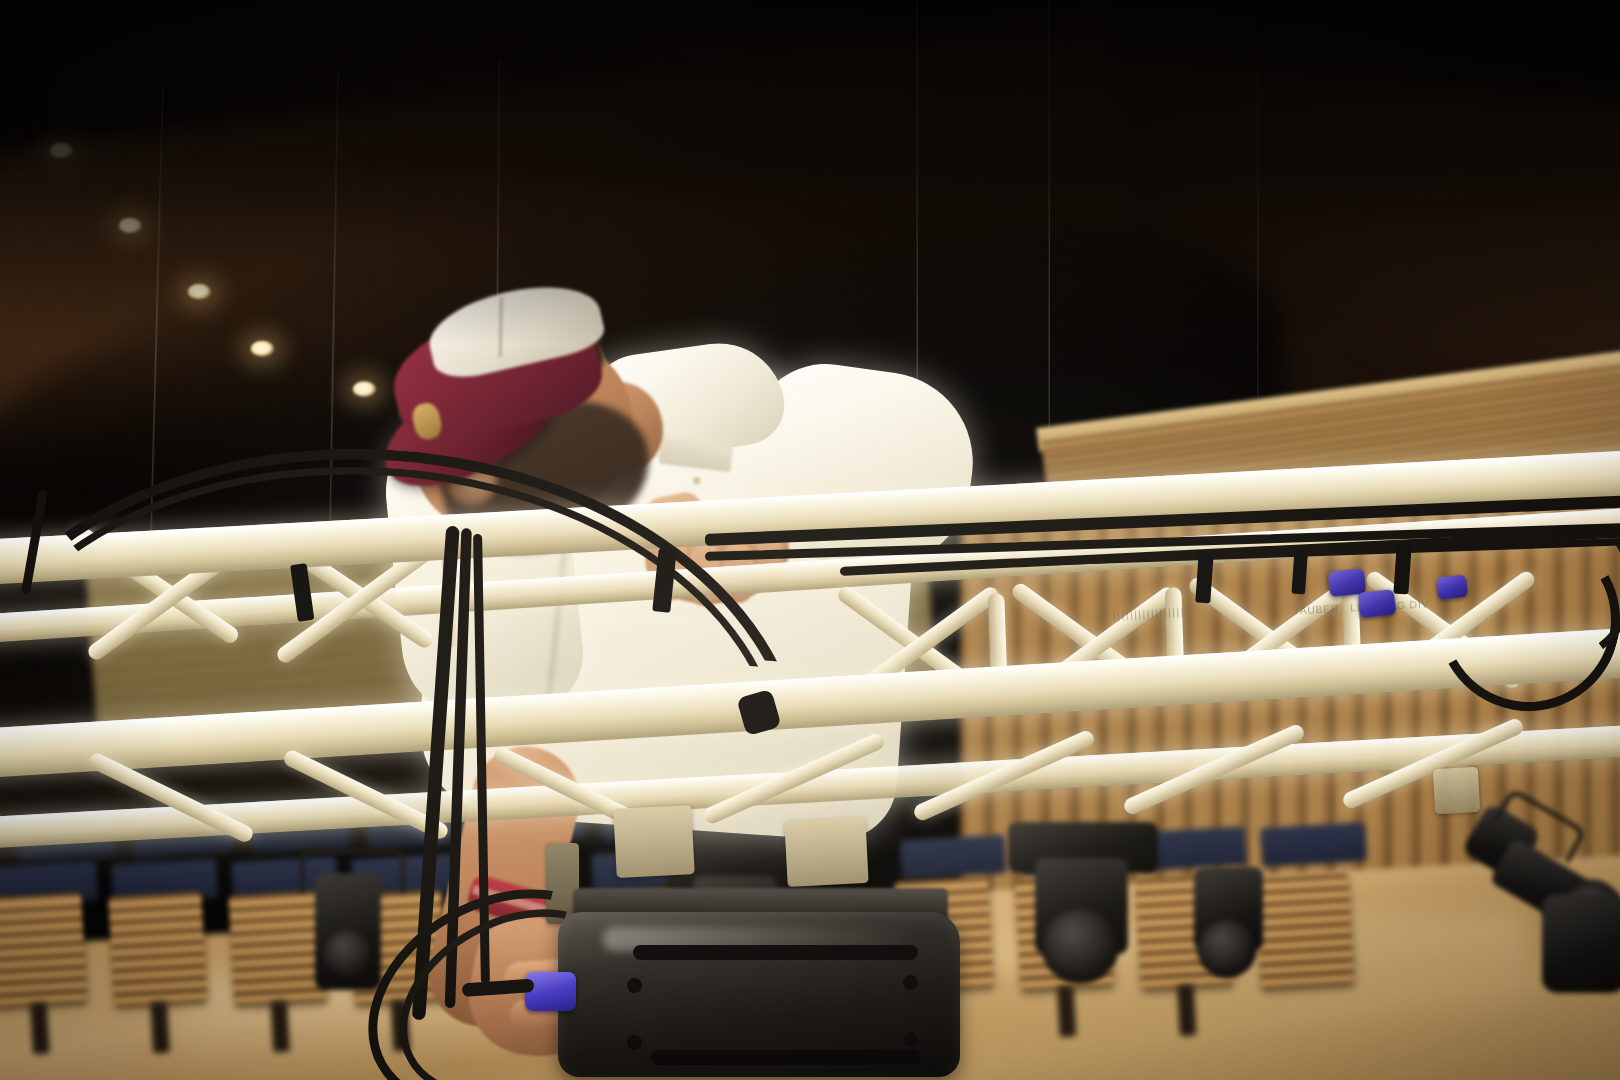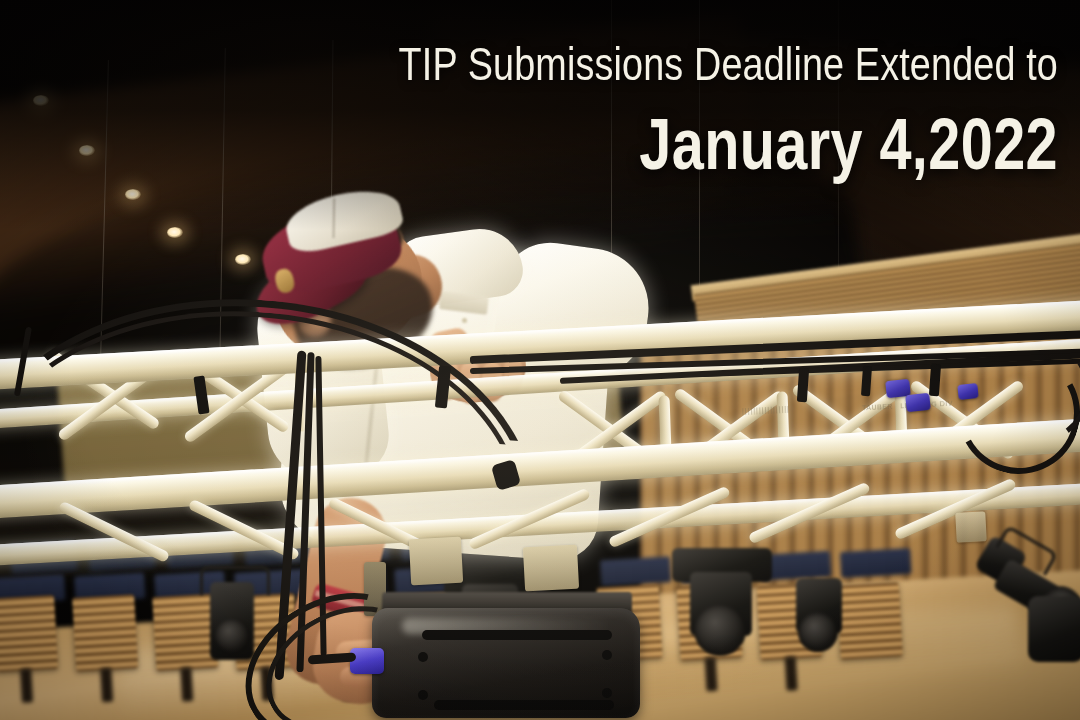--- a/index.html
+++ b/index.html
@@ -617,18 +617,14 @@
 
       <div class="powercon" style="left:-22px; top:40px; width:34px; height:26px; border-radius:5px; filter:none;
                   background:linear-gradient(165deg,#8b7df0,#4a3ccb 50%,#2a1f92);"></div>
       <div style="position:absolute;left:-64px;top:46px;width:48px;height:9px;border-radius:5px;background:#15120f;transform:rotate(-4deg);"></div>
     </div>
 
     <div class="grade"></div>
     <div class="top-dark"></div>
   </div>
 
-  <div class="headline-wrap">
-    <div class="line1">TIP Submissions Deadline Extended to</div>
-    <div class="line2">January 4,2022</div>
-  </div>
 
 </div>
 
 </body></html>

